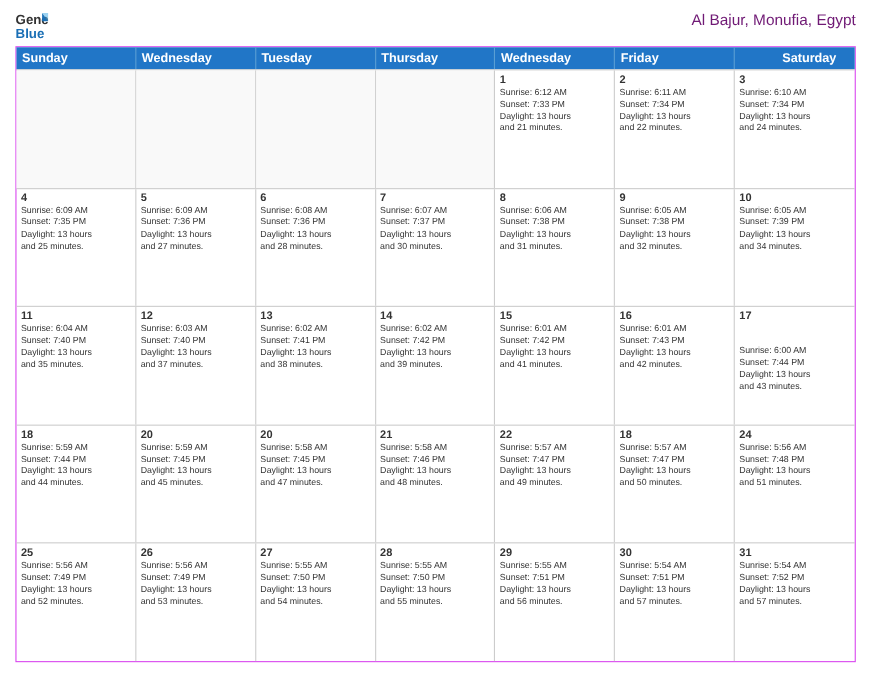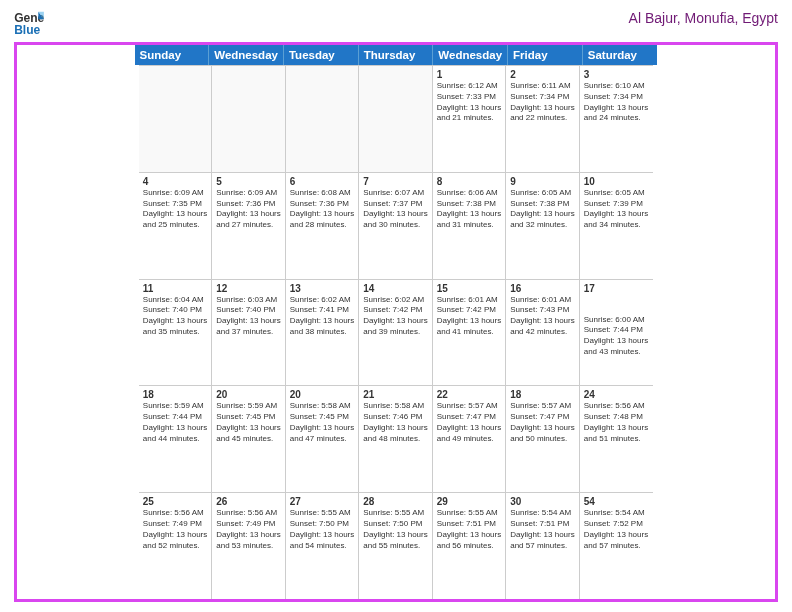--- a/index.html
+++ b/index.html
@@ -42,37 +42,36 @@
       line-height: 1.1;
     }
     .sub-title {
       font-size: 14px;
       color: #701a75;
     }
     .calendar {
       flex: 1;
       display: flex;
       flex-direction: column;
-      border: 3px solid #d946ef;
-      align-items: center;
+      border: 1px solid #d946ef;
     }
     .cal-header {
       display: grid;
       grid-template-columns: repeat(7, 1fr);
       background: #2176c7;
     }
     .cal-header-cell {
       color: #fff;
       font-size: 11.5px;
       font-weight: bold;
       padding: 4px 5px;
       border-right: 1px solid #5a9fd4;
       text-align: left;
     }
-    .cal-header-cell:last-child { border-right: none; }
+    .cal-header-cell:last-child { border-right: none; margin-left: 38px; }
     .cal-body {
       flex: 1;
       display: flex;
       flex-direction: column;
     }
     .cal-row {
       display: grid;
       grid-template-columns: repeat(7, 1fr);
       flex: 1;
       border-top: 1px solid #ccc;
@@ -345,21 +344,21 @@
 and 56 minutes.</div>
           </div>
           <div class="cal-cell">
             <span class="day-number">30</span>
             <div class="cell-text" style="white-space: pre-line;">Sunrise: 5:54 AM
 Sunset: 7:51 PM
 Daylight: 13 hours
 and 57 minutes.</div>
           </div>
           <div class="cal-cell">
-            <span class="day-number">54</span>
+            <span class="day-number">31</span>
             <div class="cell-text" style="white-space: pre-line;">Sunrise: 5:54 AM
 Sunset: 7:52 PM
 Daylight: 13 hours
 and 57 minutes.</div>
           </div>
         </div>
       </div>
   </div>
 </div>
 

